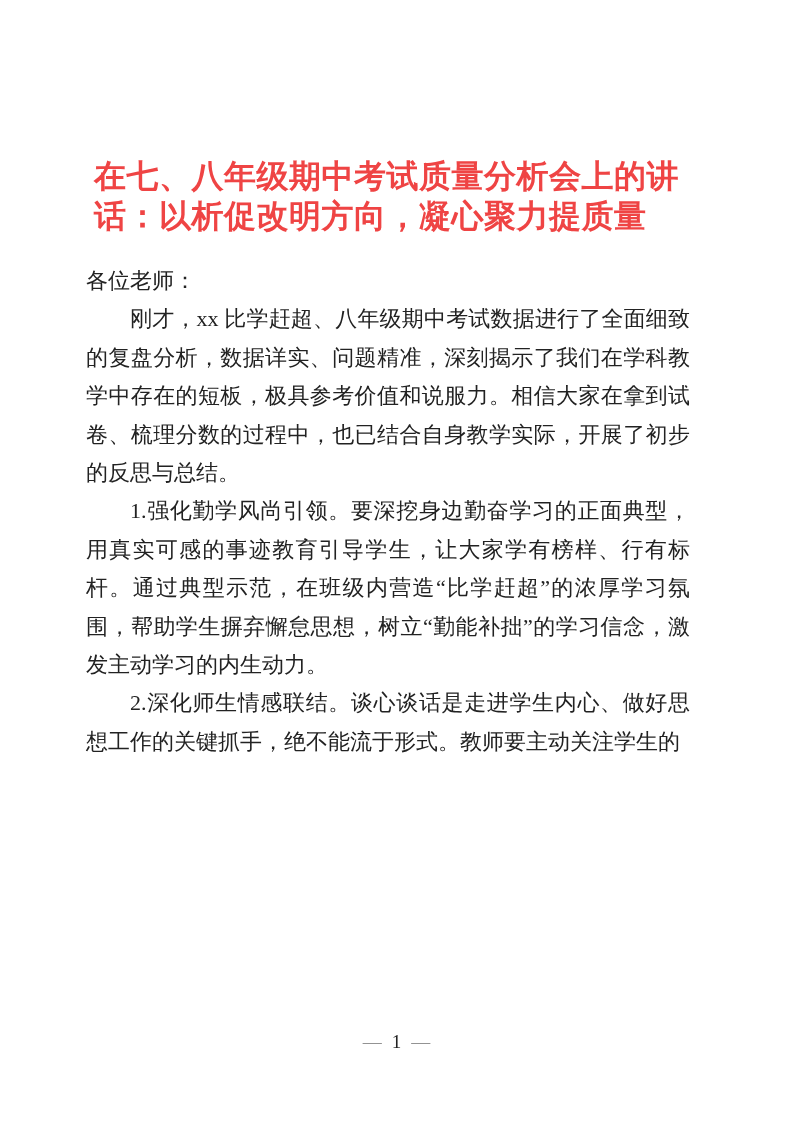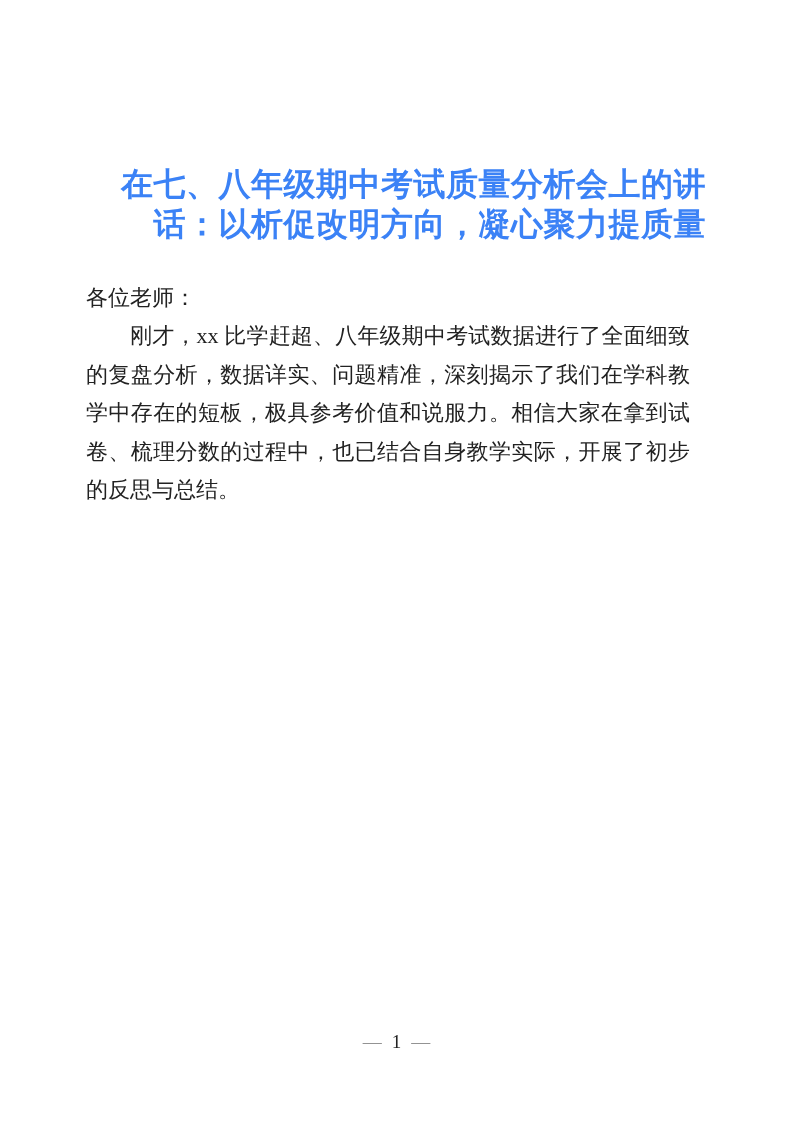--- a/index.html
+++ b/index.html
@@ -14,47 +14,46 @@
     background: #ffffff;
     overflow: hidden;
     font-family: "Liberation Serif", "DejaVu Serif", serif;
     color: #1d1d1d;
   }
   .doc-title {
     position: absolute;
     left: 86px;
     top: 148px;
     width: 604px;
-    margin: 16px;
+    margin: 8px;
     font-size: 32px;
     line-height: 40px;
     font-weight: 700;
-    text-align: right;
-    color: #3b82f6;
+    text-align: left;
+    color: #ef4444;
     letter-spacing: 0.5px;
   }
   .doc-body {
     position: absolute;
     left: 86px;
     top: 262px;
     width: 604px;
     font-size: 22px;
     line-height: 38.4px;
     text-align: justify;
     text-justify: inter-character;
     color: #222222;
   }
   .para {
     margin: 0;
     padding: 0;
     text-indent: 2em;
   }
   .para.flush {
     text-indent: 0;
-    margin-top: 17px;
   }
   .page-footer {
     position: absolute;
     left: 0;
     top: 1031px;
     width: 793px;
     text-align: center;
     font-size: 19px;
     line-height: 22px;
   }
@@ -69,19 +68,21 @@
 </head>
 <body>
 
 <div class="page">
 
   <h1 class="doc-title">在七、八年级期中考试质量分析会上的讲话：以析促改明方向，凝心聚力提质量</h1>
 
   <div class="doc-body">
       <p class="para flush">各位老师：</p>
       <p class="para">刚才，xx 比学赶超、八年级期中考试数据进行了全面细致的复盘分析，数据详实、问题精准，深刻揭示了我们在学科教学中存在的短板，极具参考价值和说服力。相信大家在拿到试卷、梳理分数的过程中，也已结合自身教学实际，开展了初步的反思与总结。</p>
+      <p class="para">1.强化勤学风尚引领。要深挖身边勤奋学习的正面典型，用真实可感的事迹教育引导学生，让大家学有榜样、行有标杆。通过典型示范，在班级内营造“比学赶超”的浓厚学习氛围，帮助学生摒弃懈怠思想，树立“勤能补拙”的学习信念，激发主动学习的内生动力。</p>
+      <p class="para">2.深化师生情感联结。谈心谈话是走进学生内心、做好思想工作的关键抓手，绝不能流于形式。教师要主动关注学生的</p>
     </div>
 
   <div class="page-footer">
     <span class="footer-dash">—</span><span class="footer-num">1</span><span class="footer-dash">—</span>
   </div>
 
 </div>
 
 </body></html>

